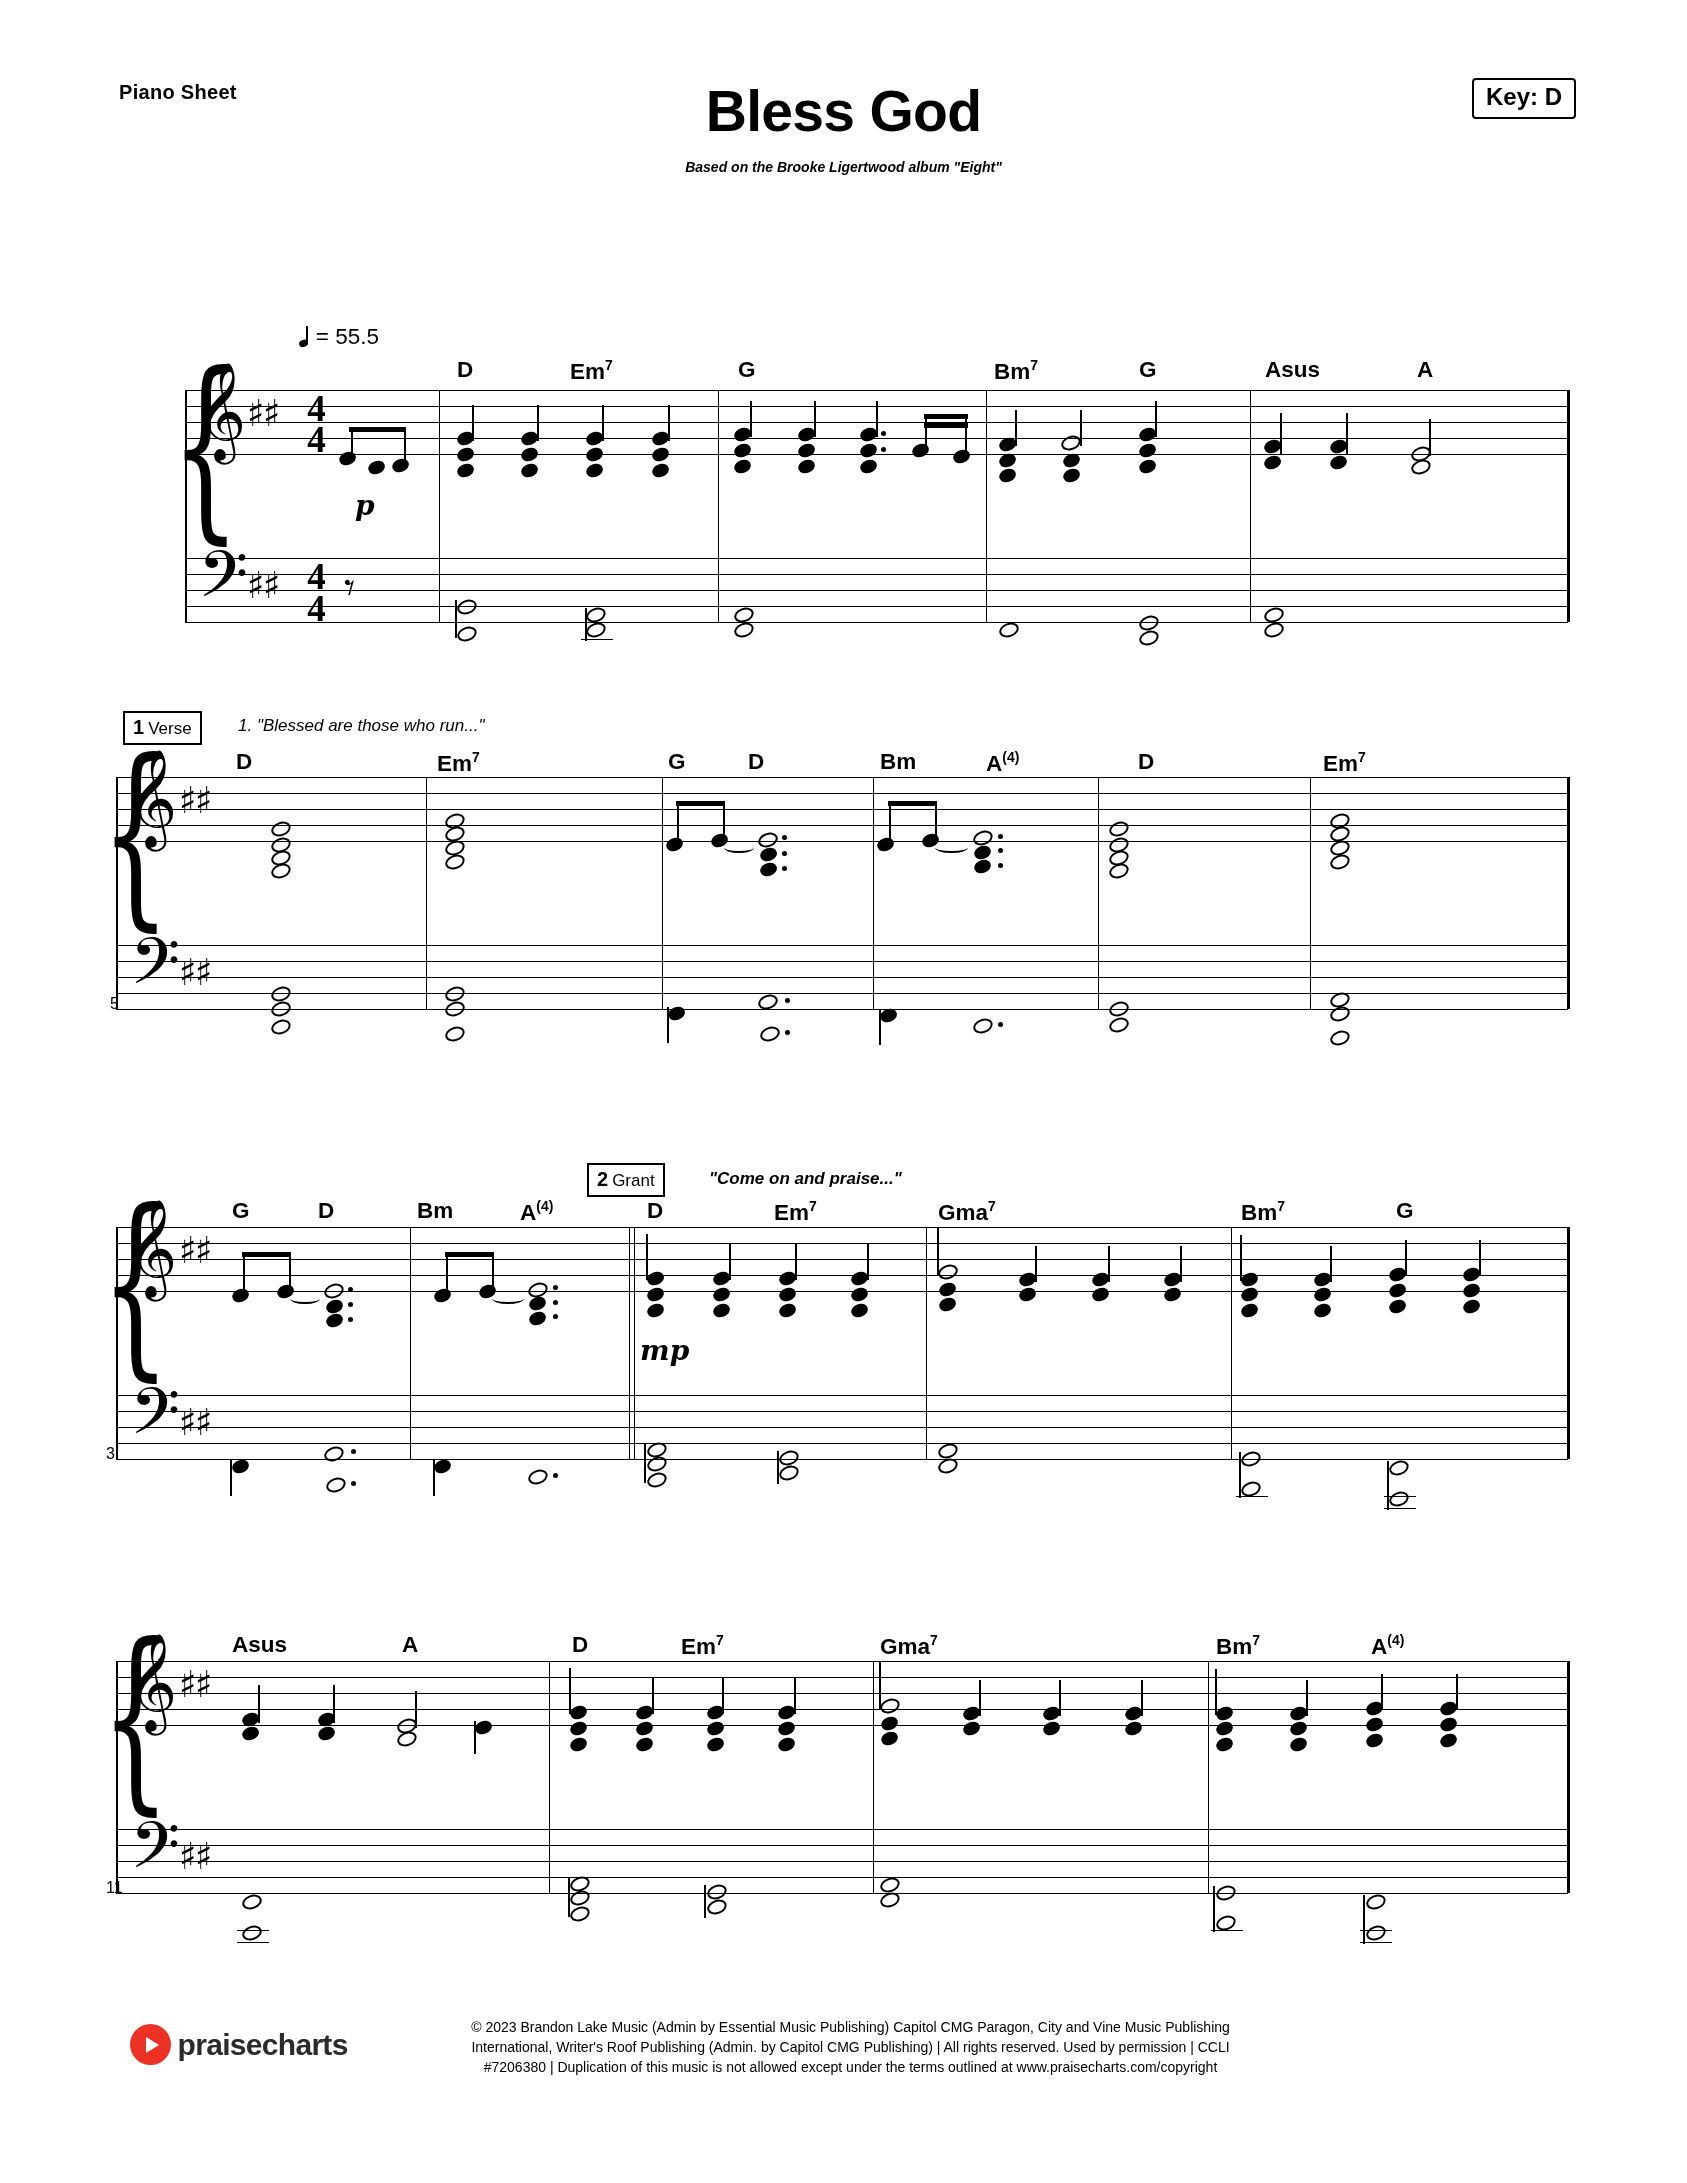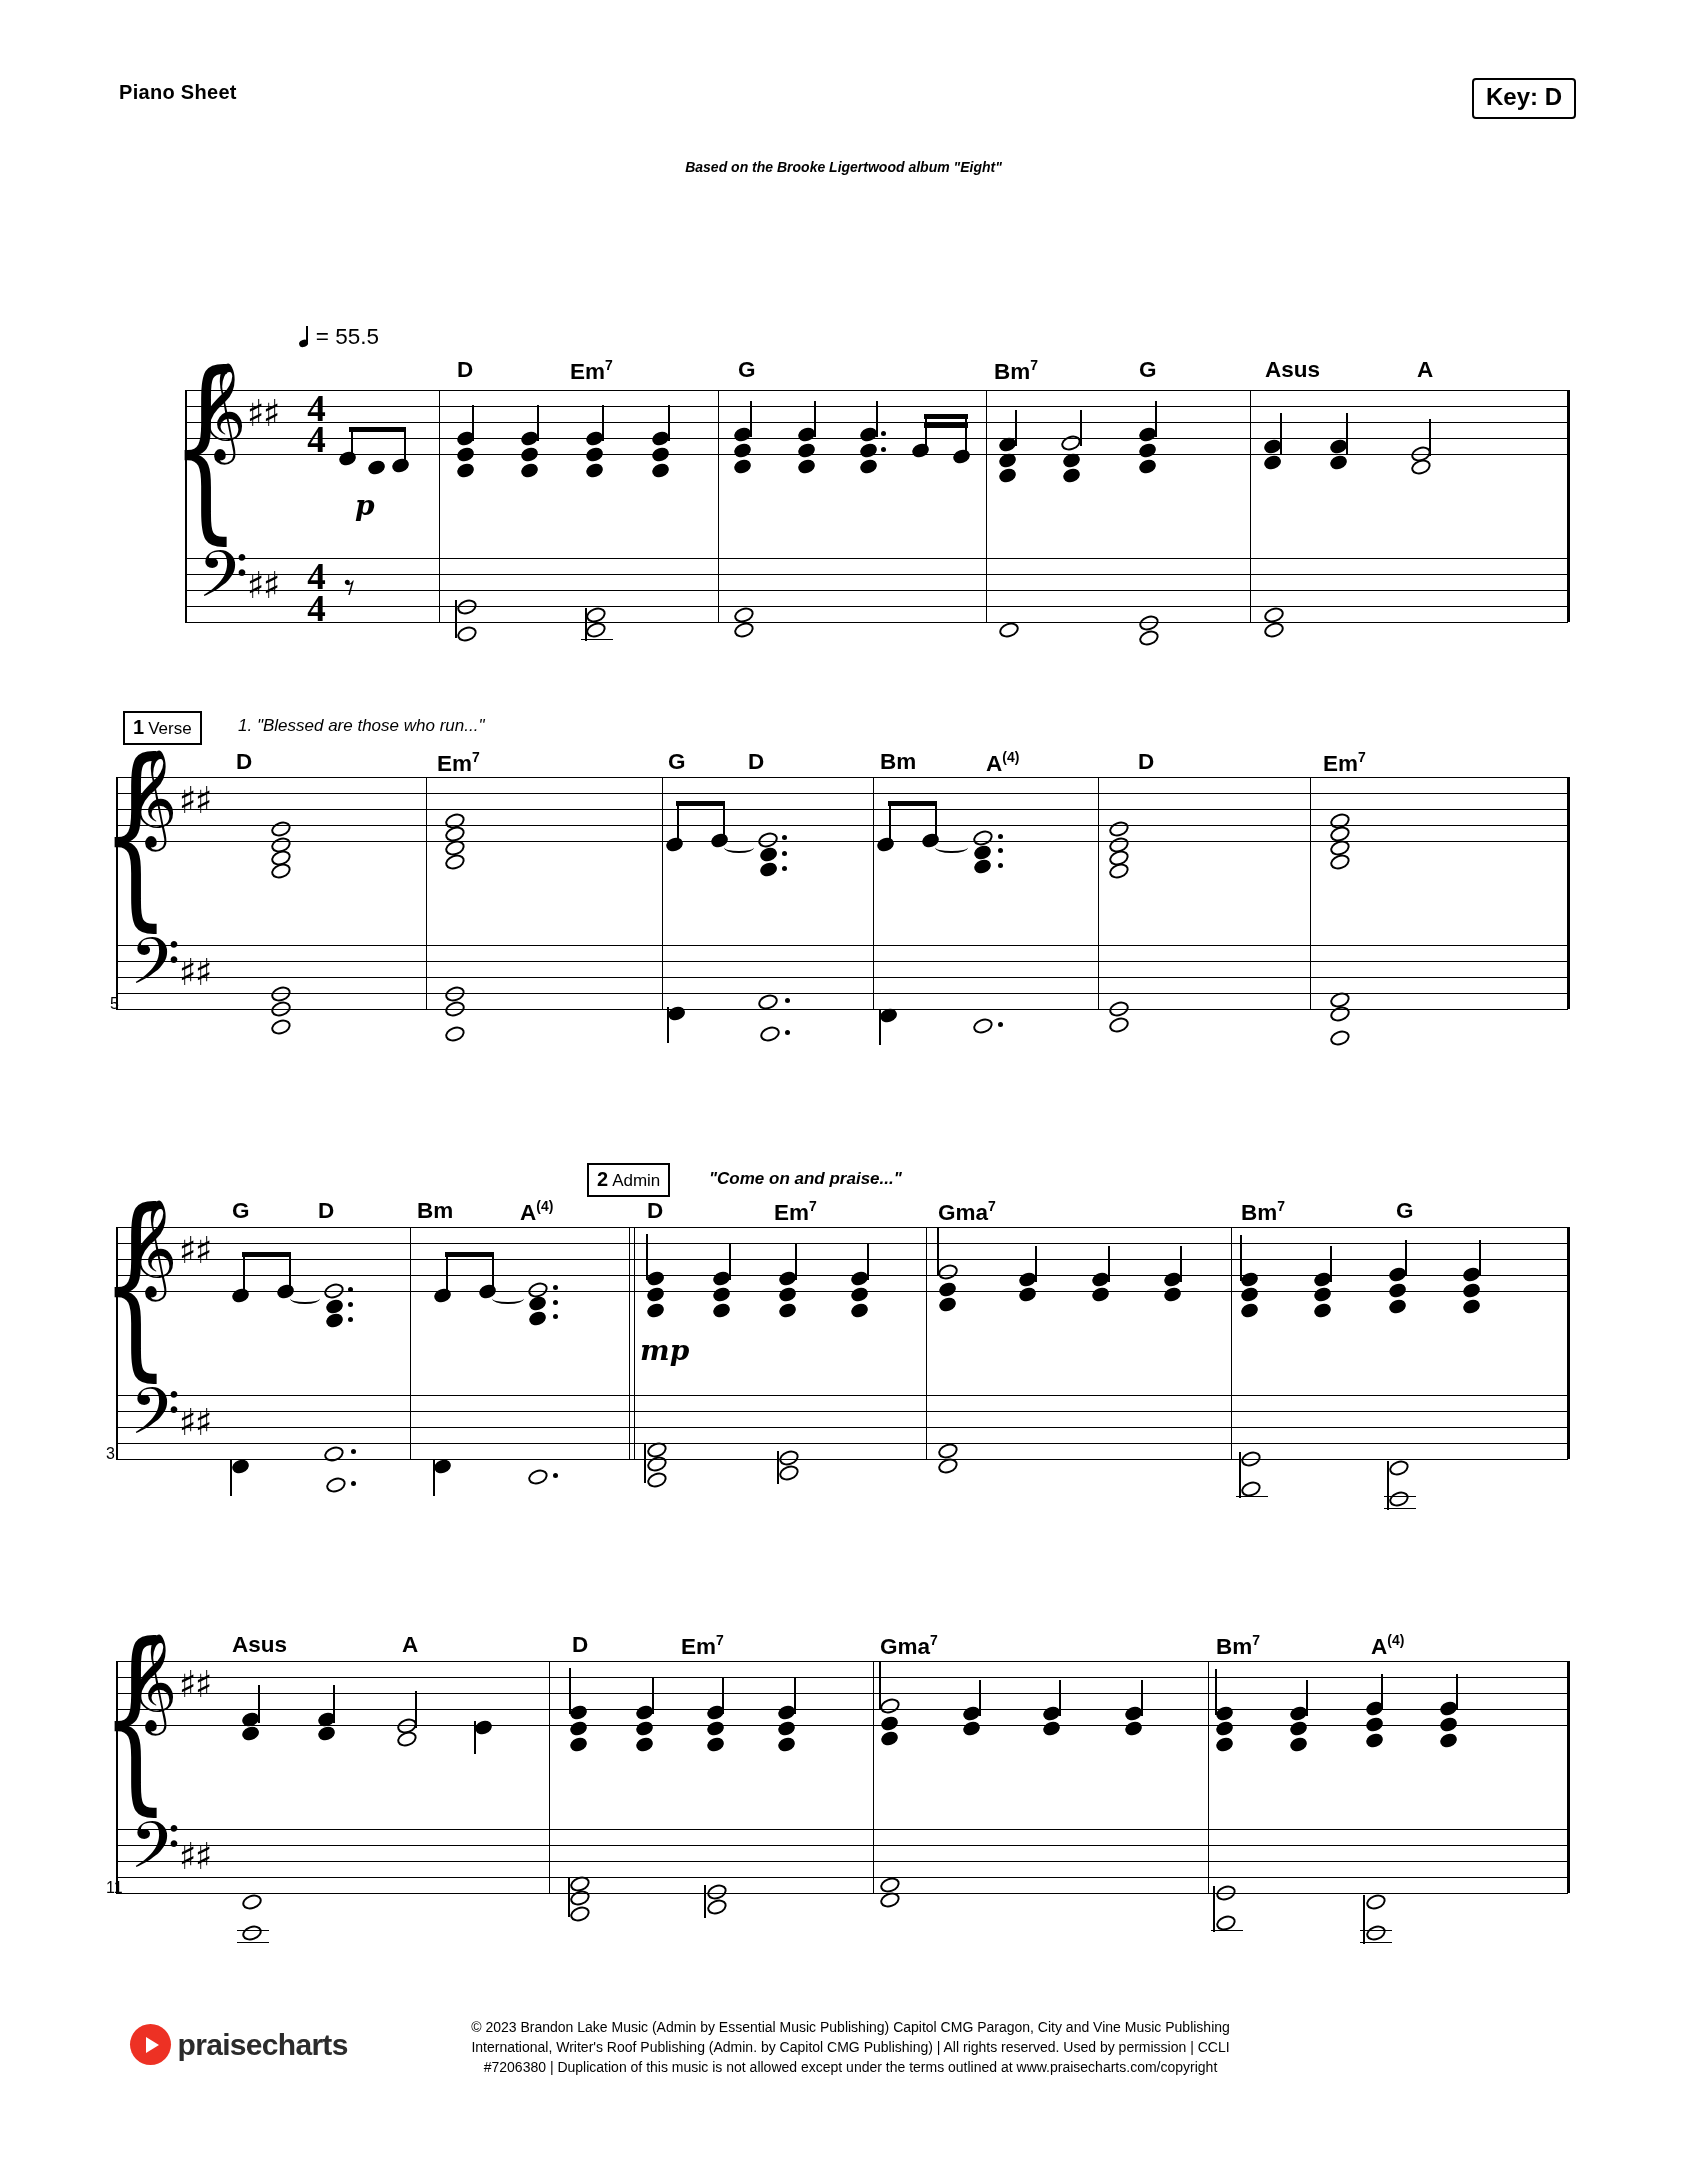--- a/index.html
+++ b/index.html
@@ -309,20 +309,21 @@
     line-height: 1.42;
   }
 </style>
 </head>
 <body>
 
 <div class="page">
 
   <div class="sheet-label">Piano Sheet</div>
   <div class="key-box">Key: D</div>
+  <div class="song-title">Bless God</div>
   <div class="subtitle-1">Based on the Brooke Ligertwood album "Eight"</div>
 
   <div class="tempo">
     <span class="qn"></span>
     <span>= 55.5</span>
   </div>
 
   <div class="system" style="top:390px; height:265px; width:1687px;">
 
     <div class="brace" style="left:171px; top:-4px;">{</div>
@@ -629,21 +630,21 @@
     <div class="nh open" style="left:1109px; top:225px;"></div>
     <div class="nh open" style="left:1109px; top:241px;"></div>
     <div class="nh open" style="left:1330px; top:216px;"></div>
     <div class="nh open" style="left:1330px; top:230px;"></div>
     <div class="nh open" style="left:1330px; top:254px;"></div>
   </div>
 
   <div class="system" style="top:1227px; height:304px; width:1687px;">
 
     <div class="section-box" style="left:587px; top:-64px;">
-      <b>2</b><span>Admin</span>
+      <b>2</b><span>Grant</span>
     </div>
     <div class="lyric-cue bold" style="left:709px; top:-58px;">"Come on and praise..."</div>
 
     <div class="brace" style="left:101px; top:-4px;">{</div>
     <div class="sysline" style="left:116px; top:0; height:232px;"></div>
 
     <div class="staff-lines" style="left:116px; width:1452px; top:0;">
       <div class="ln"></div>
         <div class="ln"></div>
         <div class="ln"></div>

